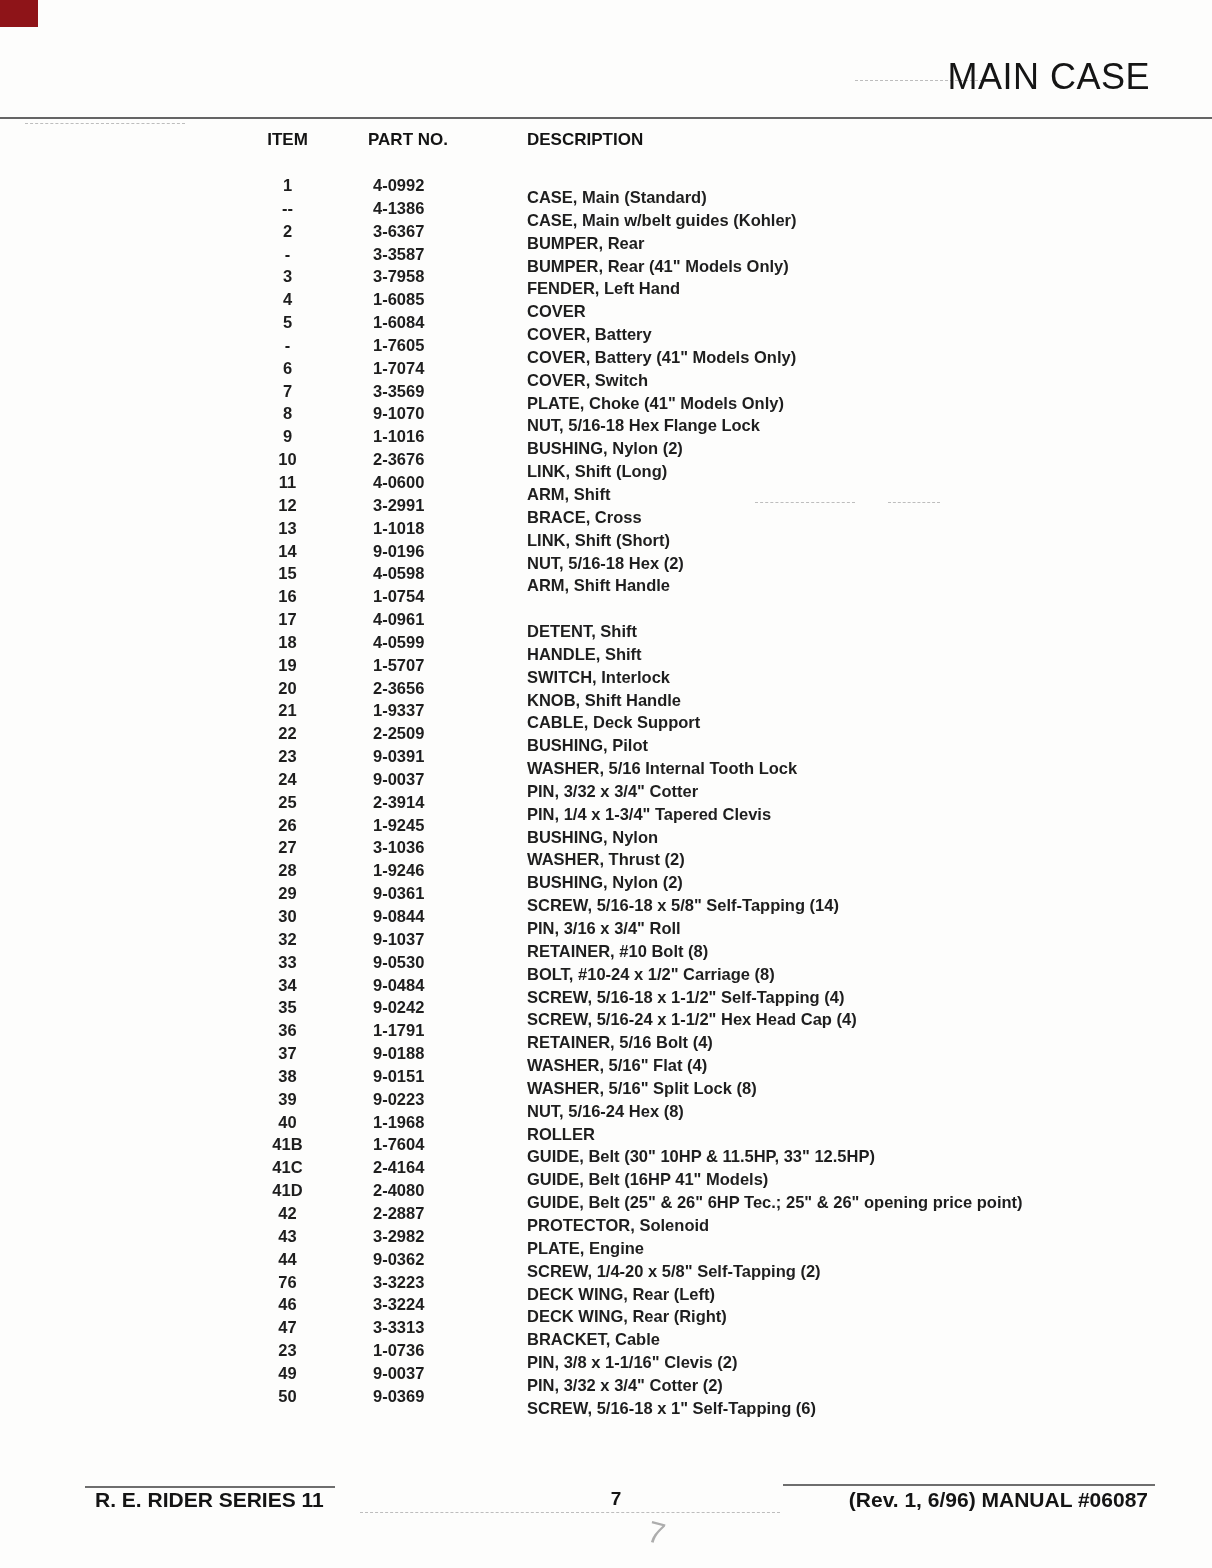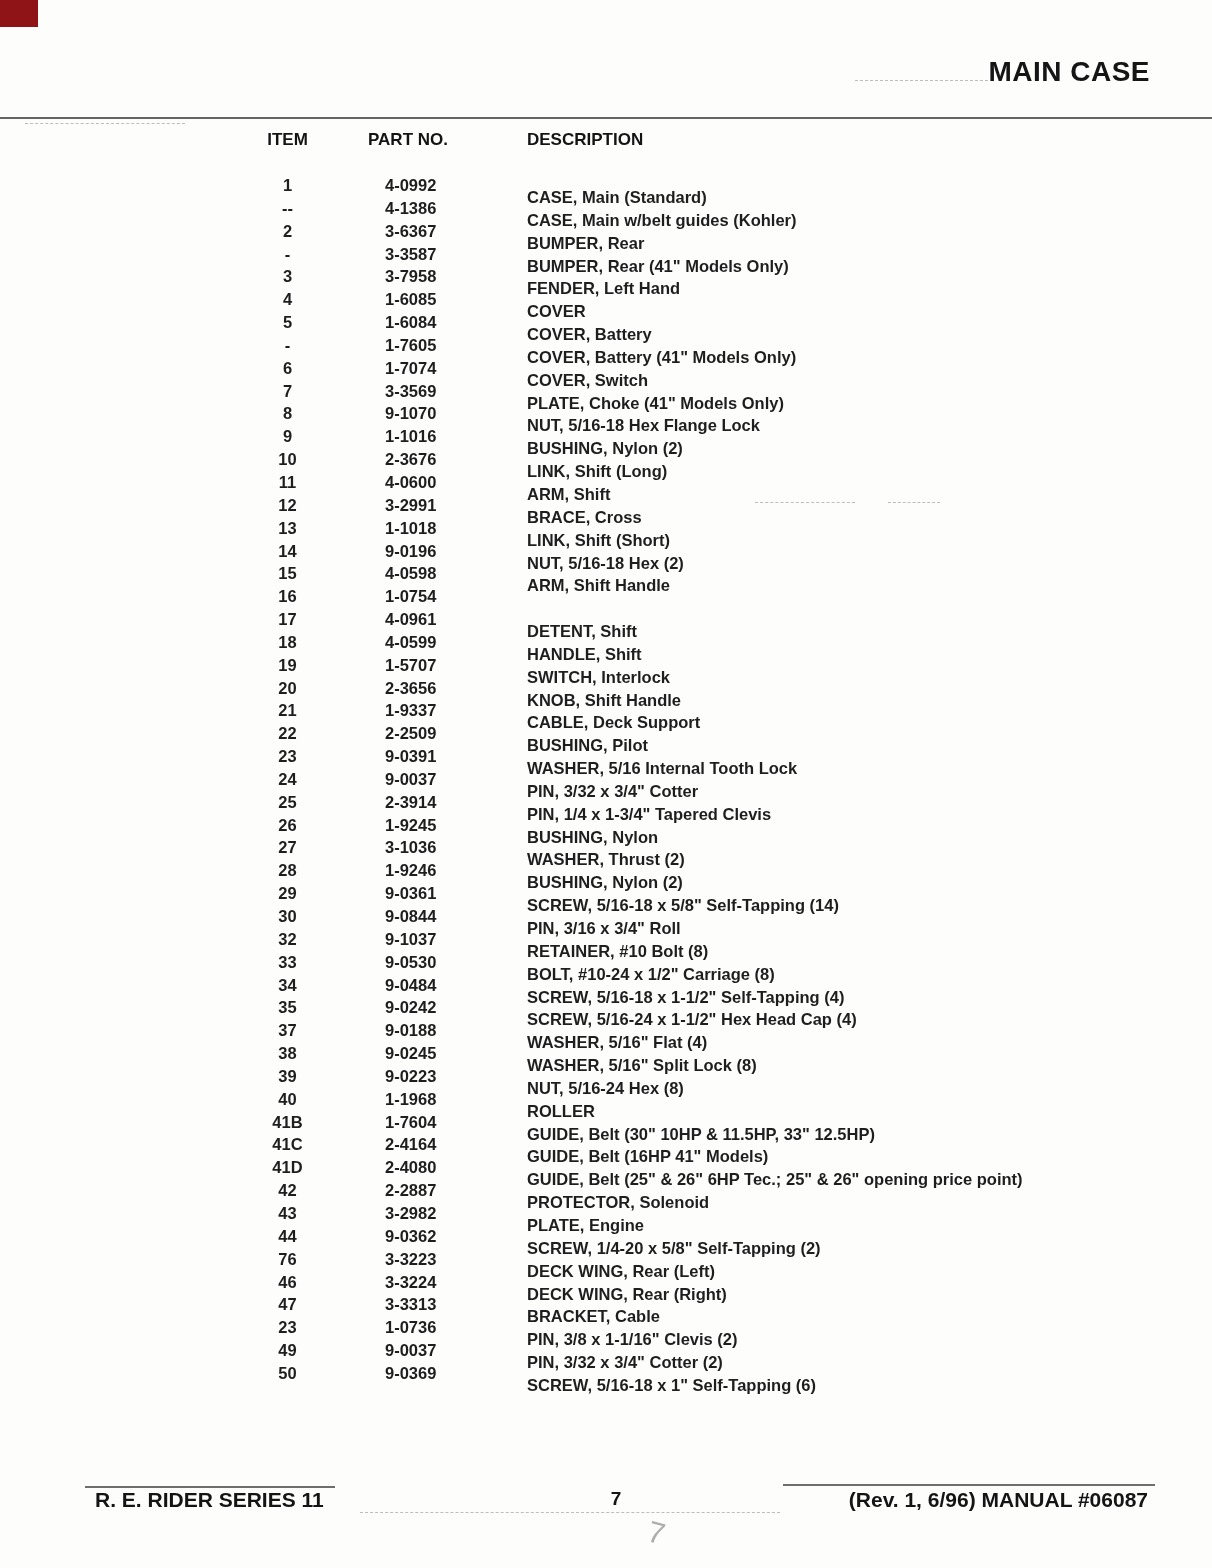--- a/index.html
+++ b/index.html
@@ -11,39 +11,39 @@
     color:#1b1b1b;
     overflow:hidden;
   }
   .corner-mark {
     position:absolute; top:0; left:0;
     width:38px; height:27px;
     background:#8e1418;
   }
   .title {
     position:absolute; top:56px; right:62px;
-    font-size:28px; font-weight:700; letter-spacing:0.5px;
+    font-size:36px; font-weight:400; letter-spacing:0.5px;
     color:#151515;
     text-align:center;
   }
   .rule-main {
     position:absolute; top:117px; left:0; width:1212px;
     border-top:2px solid #4a4a4a; opacity:0.85;
   }
   .dash { position:absolute; border-top:1px dashed #8a8a8a; }
   .dash.faint { opacity:0.55; }
   .thead { position:absolute; top:130px; left:0; width:968px; height:24px;
     font-size:17px; font-weight:700; color:#141414;text-decoration:underline; }
   .thead .h-item { position:absolute; left:230px; width:115px; text-align:center; }
   .thead .h-part { position:absolute; left:368px; }
   .thead .h-desc { position:absolute; left:527px; }
   .tbody { position:absolute; top:176px; left:0; width:1212px; }
   .row { position:relative; height:22.85px; font-size:16.5px; font-weight:700; color:#1e1e1e; }
   .row .c-item { position:absolute; left:230px; width:115px; text-align:center; white-space:nowrap; }
-  .row .c-part { position:absolute; left:385px; white-space:nowrap; }
+  .row .c-part { position:absolute; left:373px; white-space:nowrap; }
   .row .c-desc { position:absolute; left:527px; width:640px; white-space:nowrap;margin-top:12px; }
   .footer { position:absolute; top:1488px; left:0; width:1212px;
     font-size:21px; font-weight:700; color:#141414; }
   .f-left  { position:absolute; left:95px; }
   .f-page  { position:absolute; left:0; width:1232px; text-align:center; font-size:19px; }
   .f-right { position:absolute; right:64px; }
   .overline { position:absolute; border-top:2px solid #4a4a4a; opacity:0.8; }
   .pen-mark {
     position:absolute; top:1516px; left:648px;
     font-size:30px; color:#9a9a9a; font-weight:400;
@@ -249,27 +249,32 @@
     <span class="c-item">34</span>
     <span class="c-part">9-0484</span>
     <span class="c-desc">SCREW, 5/16-18 x 1-1/2" Self-Tapping (4)</span>
   </div>
       <div class="row">
     <span class="c-item">35</span>
     <span class="c-part">9-0242</span>
     <span class="c-desc">SCREW, 5/16-24 x 1-1/2" Hex Head Cap (4)</span>
   </div>
       <div class="row">
+    <span class="c-item">36</span>
+    <span class="c-part">1-1791</span>
+    <span class="c-desc">RETAINER, 5/16 Bolt (4)</span>
+  </div>
+      <div class="row">
     <span class="c-item">37</span>
     <span class="c-part">9-0188</span>
     <span class="c-desc">WASHER, 5/16" Flat (4)</span>
   </div>
       <div class="row">
     <span class="c-item">38</span>
-    <span class="c-part">9-0245</span>
+    <span class="c-part">9-0151</span>
     <span class="c-desc">WASHER, 5/16" Split Lock (8)</span>
   </div>
       <div class="row">
     <span class="c-item">39</span>
     <span class="c-part">9-0223</span>
     <span class="c-desc">NUT, 5/16-24 Hex (8)</span>
   </div>
       <div class="row">
     <span class="c-item">40</span>
     <span class="c-part">1-1968</span>

